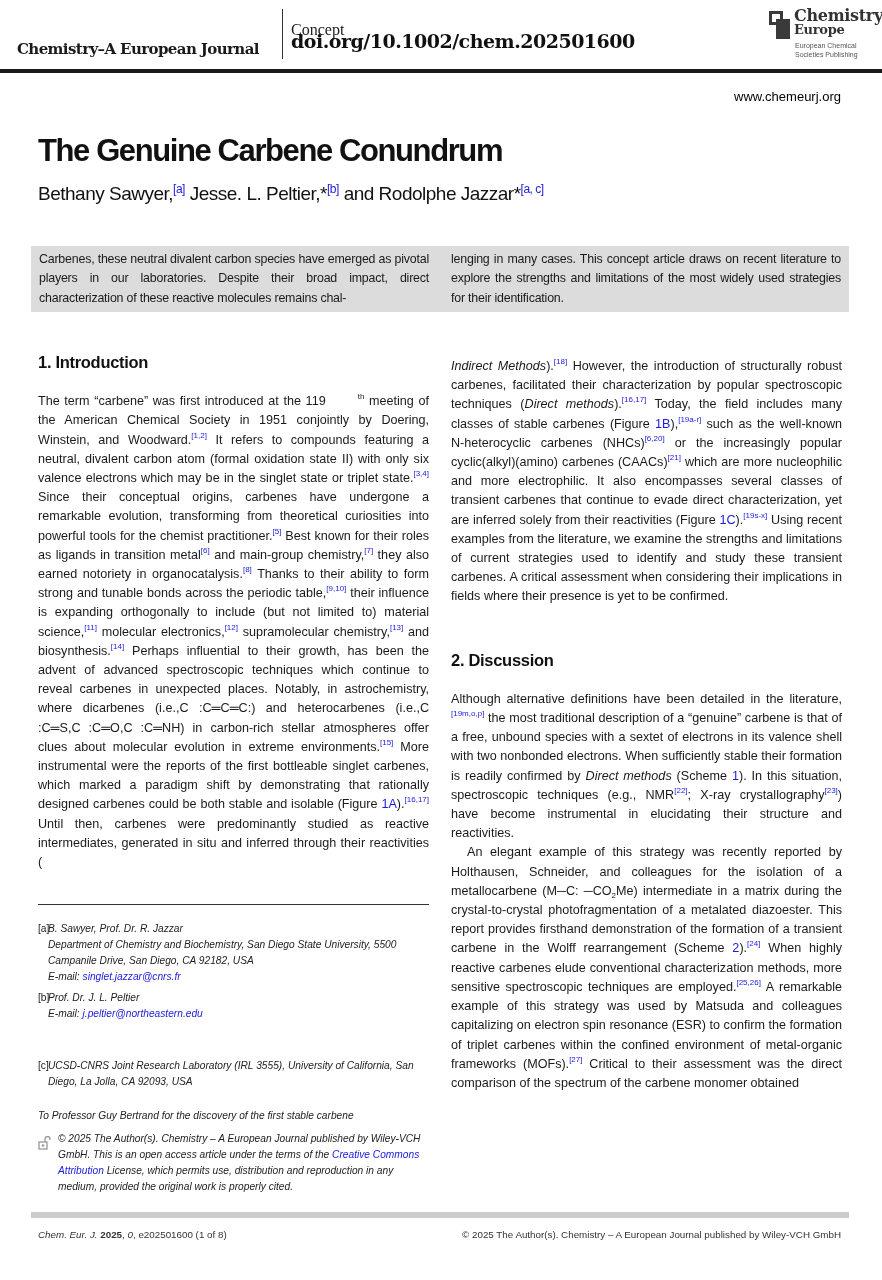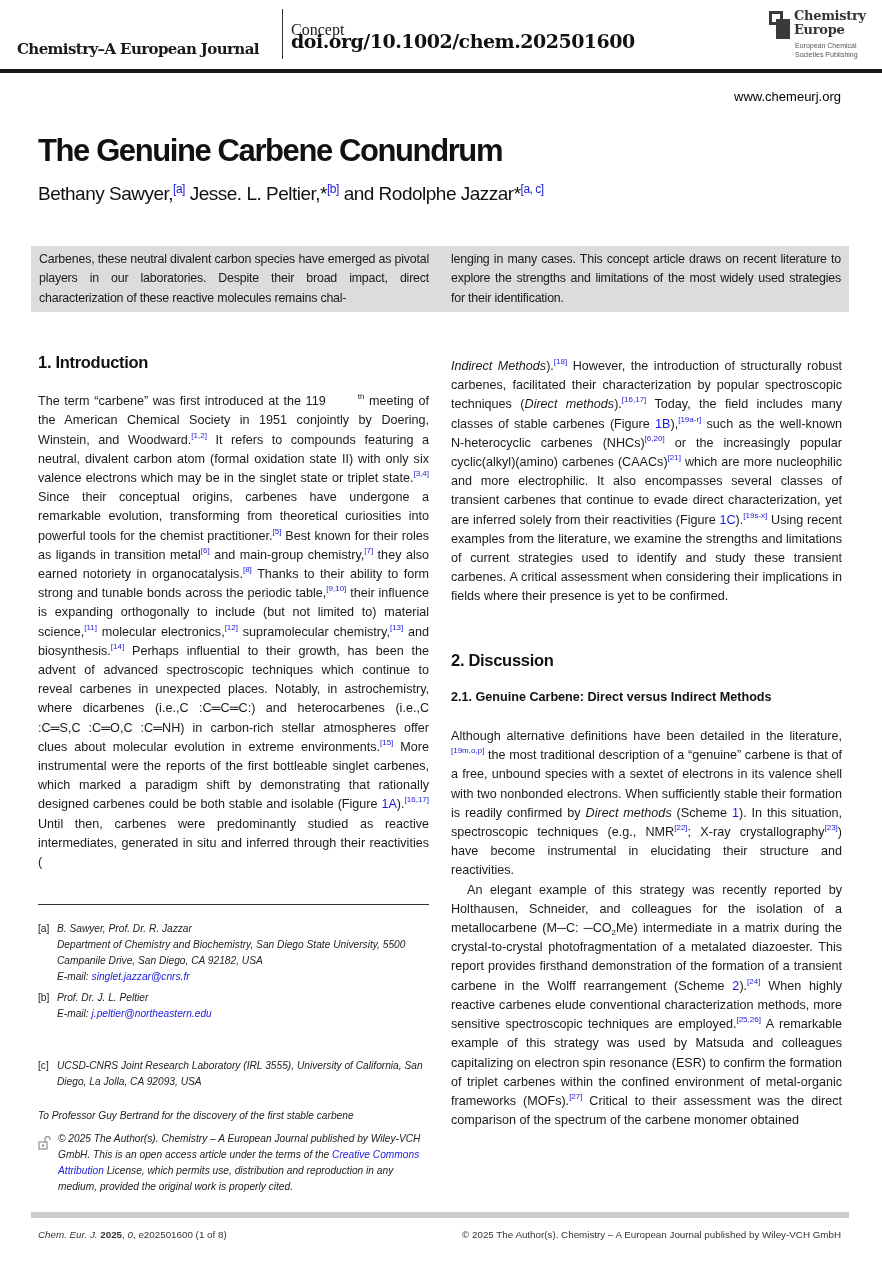--- a/index.html
+++ b/index.html
@@ -8,21 +8,21 @@
 
   
   .hdr-journal { position: absolute; left: 17px; top: 40px; font-family: "DejaVu Serif", serif; font-weight: bold; font-size: 15px; letter-spacing: -0.6px; color: #1a1a1a; }
   .hdr-vrule { position: absolute; left: 282px; top: 9px; width: 1px; height: 50px; background: #333; }
   .hdr-type { position: absolute; left: 291px; top: 21px; font-family: "Liberation Serif", serif; font-size: 16px; color: #222; }
   .hdr-doi { position: absolute; left: 291px; top: 30px; font-family: "DejaVu Serif", serif; font-weight: bold; font-size: 19px; letter-spacing: -0.5px; color: #111; }
   .hdr-logo { position: absolute; left: 768px; top: 10px; width: 110px; height: 50px; }
   .logo-mark { position: absolute; left: 1px; top: 1px; width: 22px; height: 28px; }
   .logo-mark .sq1 { position: absolute; left: 0; top: 0; width: 14px; height: 14px; border: 3px solid #3a3a3a; box-sizing: border-box; background: #fff; }
   .logo-mark .sq2 { position: absolute; left: 7px; top: 8px; width: 14px; height: 20px; background: #3a3a3a; }
-  .logo-t1 { position: absolute; left: 26px; top: -1px; font-family: "DejaVu Serif", serif; font-weight: bold; font-size: 13px; color: #333; letter-spacing: -0.3px; line-height: 14px; }
+  .logo-t1 { position: absolute; left: 26px; top: -1px; font-family: "DejaVu Serif", serif; font-weight: bold; font-size: 16px; color: #333; letter-spacing: -0.3px; line-height: 14px; }
   .logo-t2 { position: absolute; left: 26px; top: 13px; font-family: "DejaVu Serif", serif; font-weight: bold; font-size: 13px; color: #333; letter-spacing: -0.3px; line-height: 14px; }
   .logo-s1 { position: absolute; left: 27px; top: 31px; font-size: 7px; color: #555; line-height: 9px; white-space: nowrap; }
   .logo-s2 { position: absolute; left: 27px; top: 40px; font-size: 7px; color: #555; line-height: 9px; white-space: nowrap; }
   .hdr-rule { position: absolute; left: 0; top: 69px; width: 882px; height: 4px; background: #1a1a1a; }
   .hdr-url { position: absolute; right: 41px; top: 89px; font-size: 13px; color: #000000; }
 
   
   .title { position: absolute; left: 38px; top: 133px; font-size: 31px; font-weight: bold; letter-spacing: -1.4px; color: #111; }
   .authors { position: absolute; left: 38px; top: 183px; font-size: 19px; letter-spacing: -0.5px; color: #111; }
   .authors sup { font-size: 12px; color: #1a1adb; vertical-align: 7px; line-height: 0; }
@@ -43,21 +43,21 @@
   .h2 { font-size: 12.6px; font-weight: bold; color: #111; margin: 0; }
   .ref { font-size: 8px; color: #1a1adb; vertical-align: 6px; line-height: 0; }
   .sup { font-size: 8px; vertical-align: 6px; line-height: 0; margin-left: 32px; }
   .sub { font-size: 8px; vertical-align: -3px; line-height: 0; }
   .lnk { color: #1a1adb; }
   i { font-style: italic; }
 
   .fn-rule { position: absolute; left: 38px; top: 904px; width: 391px; height: 1px; background: #333; }
   .fn { position: absolute; left: 38px; width: 391px; font-size: 10.2px; line-height: 16px; color: #222; }
   .fn .tag { position: absolute; left: 0; top: 0; font-style: normal; }
-  .fn .body { margin-left: 19px; font-style: italic; }
+  .fn .body { margin-left: 10px; font-style: italic; }
   .fn-ded { position: absolute; left: 38px; top: 1110px; font-size: 10.2px; font-style: italic; color: #222; }
   .fn-lic { position: absolute; left: 38px; top: 1131px; width: 395px; font-size: 10.2px; line-height: 16px; color: #222; font-style: italic; }
   .fn-lic .oa-icon { position: absolute; left: 0; top: 5px; width: 14px; height: 14px; }
   .fn-lic .txt { margin-left: 20px; }
 
   .foot-bar { position: absolute; left: 31px; top: 1212px; width: 818px; height: 6px; background: #cccccc; }
   .foot-l { position: absolute; left: 38px; top: 1229px; font-size: 9.8px; color: #333; }
   .foot-r { position: absolute; right: 41px; top: 1229px; font-size: 9.8px; color: #333; }
 </style>
 </head>
@@ -94,21 +94,20 @@
 
 <div class="col left" style="top:353px">
   <h2 class="h1">1. Introduction</h2>
   <p style="margin-top:20px"><span>The term “carbene” was first introduced at the 119</span><span class="sup">th</span><span> meeting of the American Chemical Society in 1951 conjointly by Doering, Winstein, and Woodward.</span><a class="ref">[1,2]</a><span> It refers to compounds featuring a neutral, divalent carbon atom (formal oxidation state II) with only six valence electrons which may be in the singlet state or triplet state.</span><a class="ref">[3,4]</a><span> Since their conceptual origins, carbenes have undergone a remarkable evolution, transforming from theoretical curiosities into powerful tools for the chemist practitioner.</span><a class="ref">[5]</a><span> Best known for their roles as ligands in transition metal</span><a class="ref">[6]</a><span> and main-group chemistry,</span><a class="ref">[7]</a><span> they also earned notoriety in organocatalysis.</span><a class="ref">[8]</a><span> Thanks to their ability to form strong and tunable bonds across the periodic table,</span><a class="ref">[9,10]</a><span> their influence is expanding orthogonally to include (but not limited to) material science,</span><a class="ref">[11]</a><span> molecular electronics,</span><a class="ref">[12]</a><span> supramolecular chemistry,</span><a class="ref">[13]</a><span> and biosynthesis.</span><a class="ref">[14]</a><span> Perhaps influential to their growth, has been the advent of advanced spectroscopic techniques which continue to reveal carbenes in unexpected places. Notably, in astrochemistry, where dicarbenes (i.e.,C :C═C═C:) and heterocarbenes (i.e.,C :C═S,C :C═O,C :C═NH) in carbon-rich stellar atmospheres offer clues about molecular evolution in extreme environments.</span><a class="ref">[15]</a><span> More instrumental were the reports of the first bottleable singlet carbenes, which marked a paradigm shift by demonstrating that rationally designed carbenes could be both stable and isolable (Figure </span><a class="lnk">1A</a><span>).</span><a class="ref">[16,17]</a><span> Until then, carbenes were predominantly studied as reactive intermediates, generated in situ and inferred through their reactivities (</span></p>
 </div>
 
 <div class="col right" style="top:357px">
   <p><i>Indirect Methods</i><span>).</span><a class="ref">[18]</a><span> However, the introduction of structurally robust carbenes, facilitated their characterization by popular spectroscopic techniques (</span><i>Direct methods</i><span>).</span><a class="ref">[16,17]</a><span> Today, the field includes many classes of stable carbenes (Figure </span><a class="lnk">1B</a><span>),</span><a class="ref">[19a-r]</a><span> such as the well-known N-heterocyclic carbenes (NHCs)</span><a class="ref">[6,20]</a><span> or the increasingly popular cyclic(alkyl)(amino) carbenes (CAACs)</span><a class="ref">[21]</a><span> which are more nucleophilic and more electrophilic. It also encompasses several classes of transient carbenes that continue to evade direct characterization, yet are inferred solely from their reactivities (Figure </span><a class="lnk">1C</a><span>).</span><a class="ref">[19s-x]</a><span> Using recent examples from the literature, we examine the strengths and limitations of current strategies used to identify and study these transient carbenes. A critical assessment when considering their implications in fields where their presence is yet to be confirmed.</span></p>
 
   <h2 class="h1" style="margin-top:44px">2. Discussion</h2>
-  <h3 class="h2" style="margin-top:18px">2.1. Genuine Carbene: Direct versus Indirect Methods</h3>
 
   <p style="margin-top:20px"><span>Although alternative definitions have been detailed in the literature,</span><a class="ref">[19m,o,p]</a><span> the most traditional description of a “genuine” carbene is that of a free, unbound species with a sextet of electrons in its valence shell with two nonbonded electrons. When sufficiently stable their formation is readily confirmed by </span><i>Direct methods</i><span> (Scheme </span><a class="lnk">1</a><span>). In this situation, spectroscopic techniques (e.g., NMR</span><a class="ref">[22]</a><span>; X-ray crystallography</span><a class="ref">[23]</a><span>) have become instrumental in elucidating their structure and reactivities.</span></p>
 
   <p class="indent"><span>An elegant example of this strategy was recently reported by Holthausen, Schneider, and colleagues for the isolation of a metallocarbene (M─C: ─CO</span><span class="sub">2</span><span>Me) intermediate in a matrix during the crystal-to-crystal photofragmentation of a metalated diazoester. This report provides firsthand demonstration of the formation of a transient carbene in the Wolff rearrangement (Scheme </span><a class="lnk">2</a><span>).</span><a class="ref">[24]</a><span> When highly reactive carbenes elude conventional characterization methods, more sensitive spectroscopic techniques are employed.</span><a class="ref">[25,26]</a><span> A remarkable example of this strategy was used by Matsuda and colleagues capitalizing on electron spin resonance (ESR) to confirm the formation of triplet carbenes within the confined environment of metal-organic frameworks (MOFs).</span><a class="ref">[27]</a><span> Critical to their assessment was the direct comparison of the spectrum of the carbene monomer obtained</span></p>
 </div>
 
 <div class="fn-rule"></div>
 
 <div class="fn" style="top:921px">
   <span class="tag">[a]</span>

